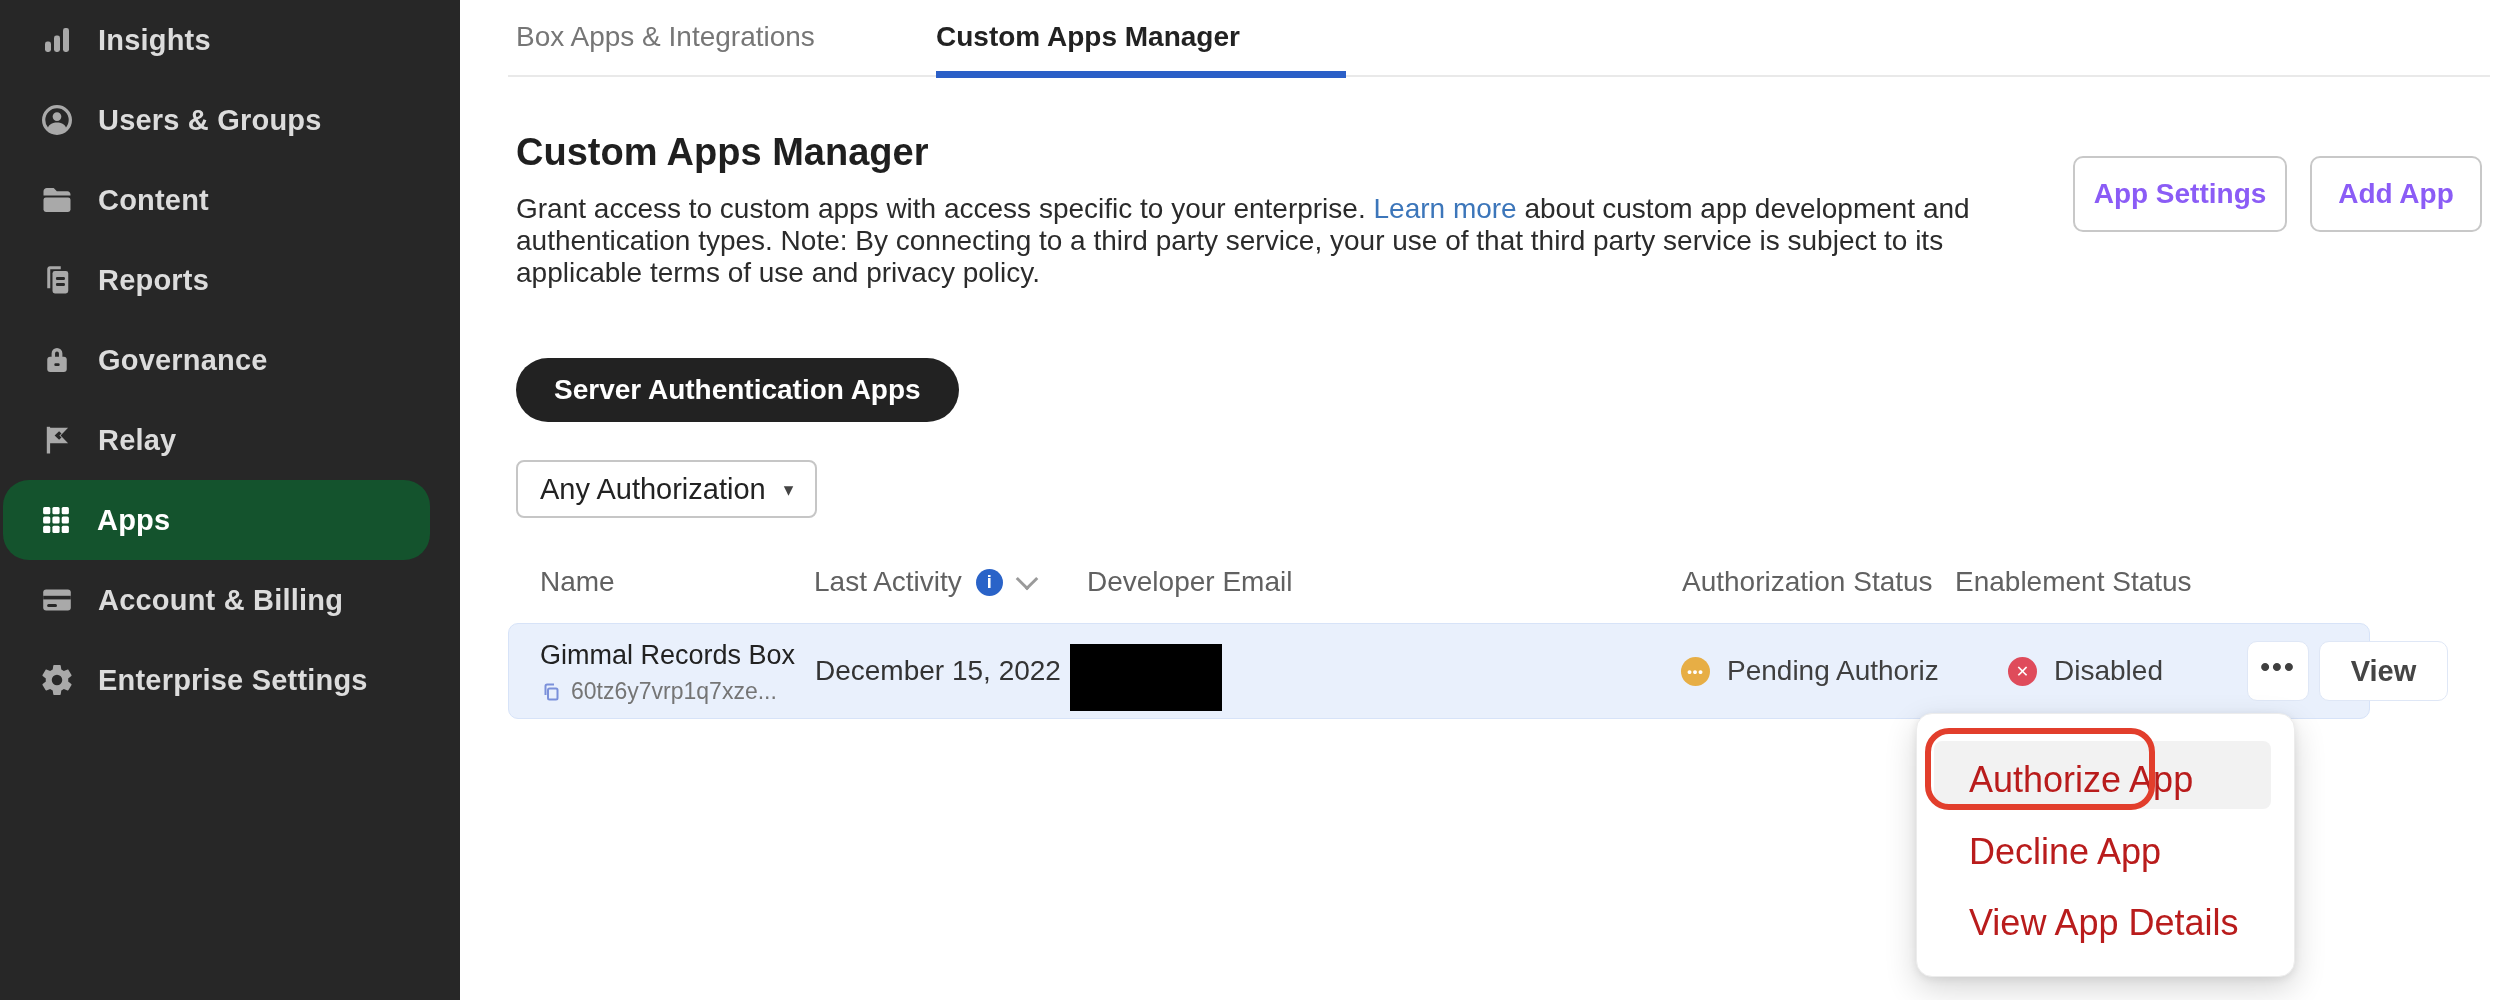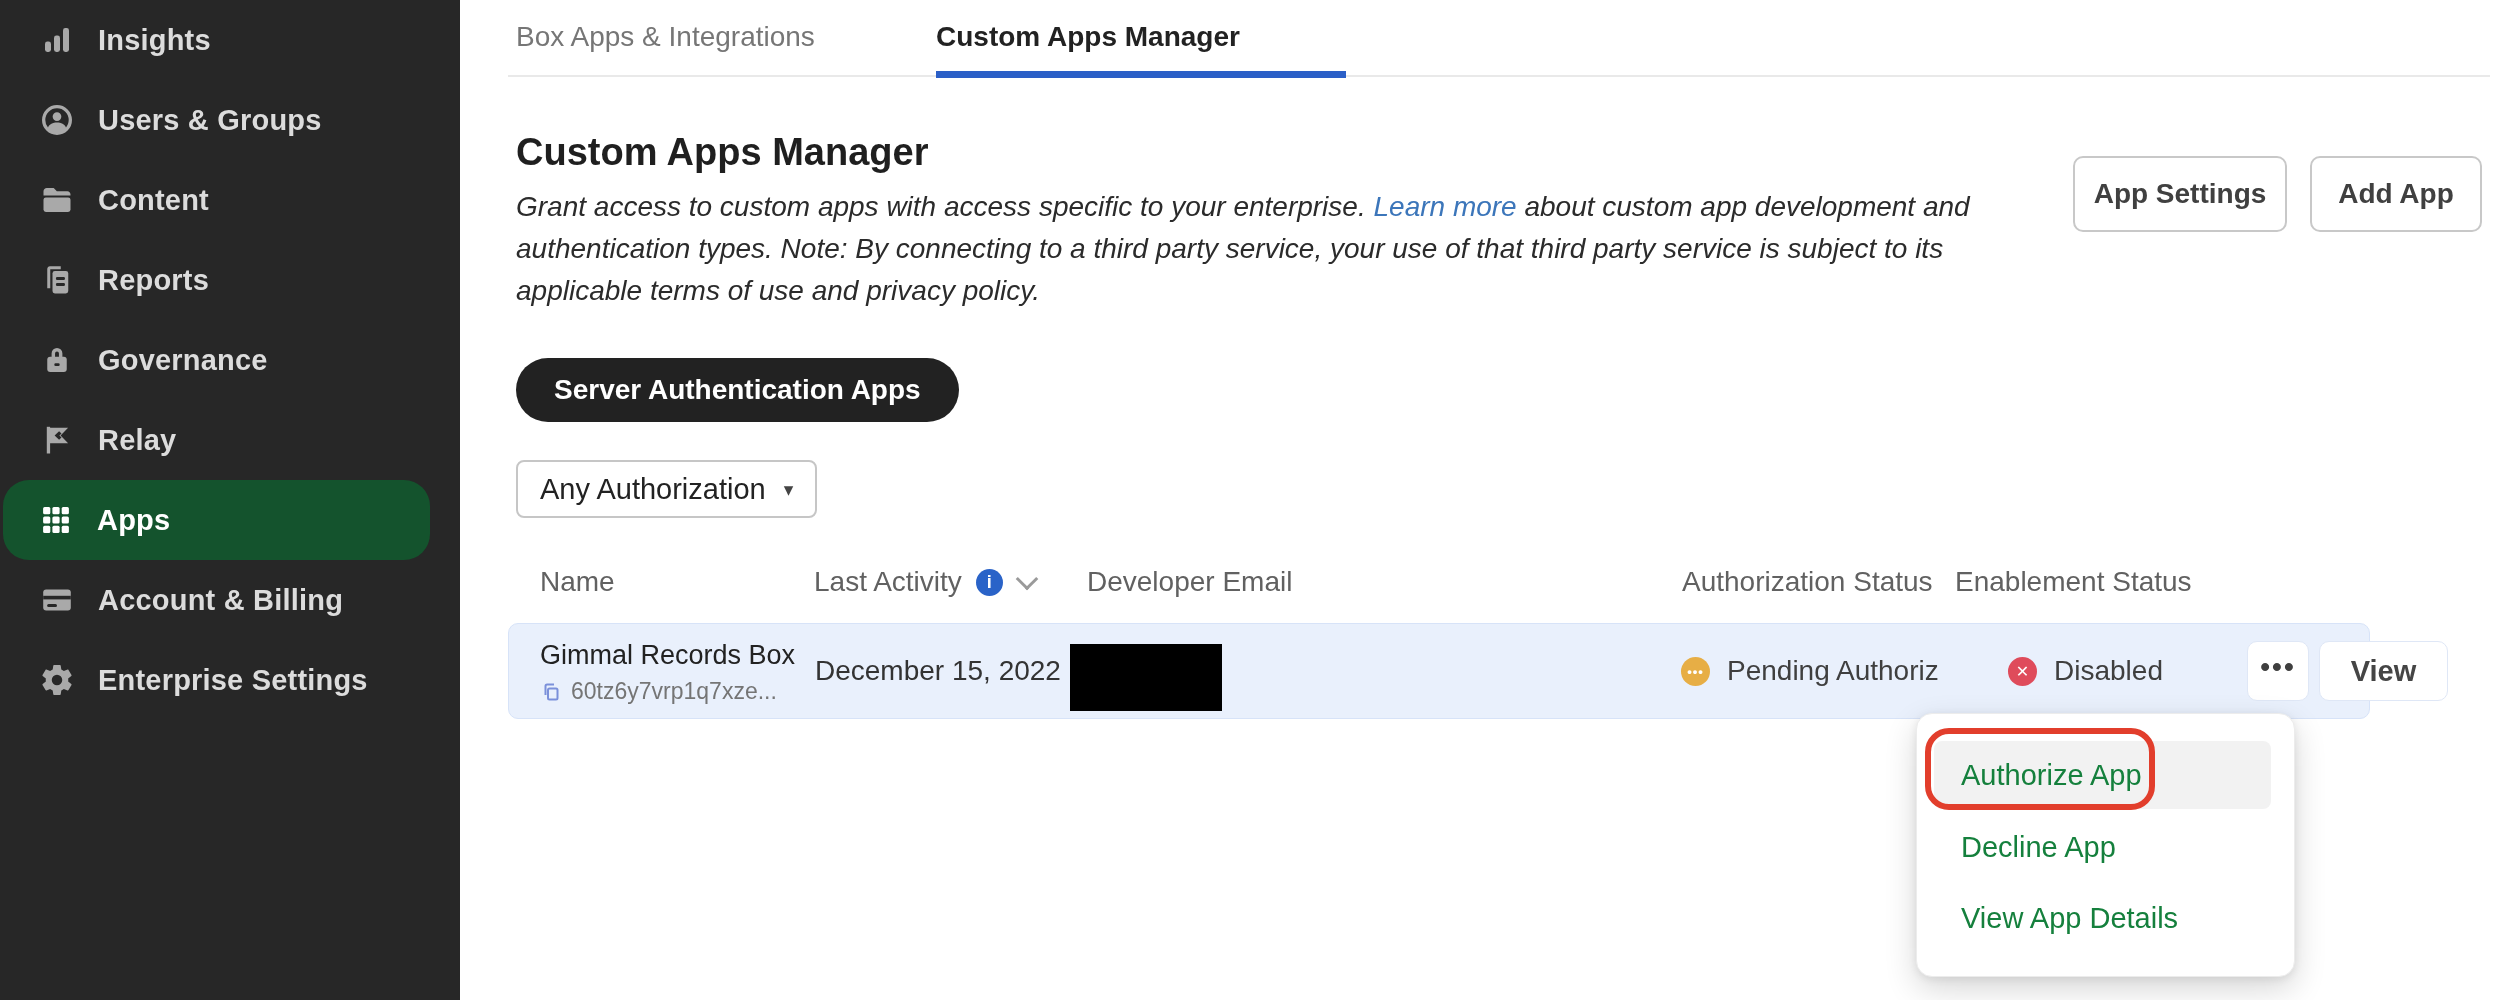--- a/index.html
+++ b/index.html
@@ -19,24 +19,24 @@
 
   
   .tab{position:absolute;top:20px;font-size:28px;line-height:34px;cursor:pointer;}
   .tab.inactive{left:516px;color:#767676;}
   .tab.active{left:936px;color:#222;font-weight:700;}
   .tab-divider{position:absolute;left:508px;width:1982px;top:75px;height:2px;background:#e9e9e9;}
   .tab-underline{position:absolute;left:936px;width:410px;top:71px;height:7px;background:#2b5fc7;}
 
   
   .page-title{position:absolute;left:516px;top:106px;font-size:38px;font-weight:700;color:#1f1f1f;}
-  .page-desc{position:absolute;left:516px;top:158px;width:1468px;font-size:28px;line-height:42px;color:#2b2b2b;font-style:italic;}
+  .page-desc{position:absolute;left:516px;top:165px;width:1468px;font-size:28px;line-height:32px;color:#2b2b2b;}
   .page-desc a{color:#3c76ba;text-decoration:none;cursor:pointer;}
   .hdr-btn{position:absolute;top:156px;height:76px;background:#fff;border:2px solid #c8c8c8;border-radius:10px;
-    font-size:28px;font-weight:700;color:#404040;display:flex;align-items:center;justify-content:center;
+    font-size:28px;font-weight:700;color:#8b5cf6;display:flex;align-items:center;justify-content:center;
     box-sizing:border-box;cursor:pointer;font-family:inherit;}
   .btn-settings{left:2073px;width:214px;}
   .btn-add{left:2310px;width:172px;}
 
   
   .seg-row{position:absolute;left:516px;top:358px;height:64px;display:flex;align-items:flex-end;}
   .seg-pill{height:64px;border-radius:32px;background:#222;color:#fff;font-size:28px;font-weight:700;
     display:flex;align-items:center;padding:0 38px;cursor:pointer;}
   .seg-plain{margin-left:48px;font-size:28px;font-weight:700;color:#6f6f6f;cursor:pointer;}
 
@@ -76,21 +76,21 @@
   .st-disabled{position:absolute;left:1499px;}
   .row-btn{position:absolute;top:17px;height:60px;background:#fff;border:1px solid #dfe7f6;border-radius:10px;
     box-sizing:border-box;display:flex;align-items:center;justify-content:center;cursor:pointer;font-family:inherit;}
   .btn-more{left:1738px;width:62px;font-size:28px;letter-spacing:2px;color:#3f3f3f;font-weight:700;padding-bottom:10px;}
   .btn-view{left:1810px;width:129px;font-size:29px;font-weight:600;color:#454545;}
 
   
   .menu{position:absolute;left:1916px;top:713px;width:379px;height:264px;background:#fff;border-radius:16px;
     border:1px solid #ececec;box-shadow:0 12px 32px rgba(0,0,0,.16),0 2px 8px rgba(0,0,0,.08);z-index:10;box-sizing:border-box;}
   .menu-highlight{position:absolute;left:17px;top:27px;width:337px;height:68px;background:#f2f2f2;border-radius:8px;}
-  .menu-item{position:absolute;left:44px;font-size:29px;color:#15803d;cursor:pointer;white-space:nowrap;}
+  .menu-item{position:absolute;left:52px;font-size:36px;color:#b91c1c;cursor:pointer;white-space:nowrap;}
   .mi-0{top:45px;} .mi-1{top:117px;} .mi-2{top:188px;}
   .annotation{position:absolute;left:8px;top:14px;width:230px;height:82px;border:6px solid #e23e2c;
     border-radius:24px;box-sizing:border-box;pointer-events:none;z-index:12;}
 </style>
 </head>
 <body>
 
 <div id="screen">
 
   <nav class="sidebar">

